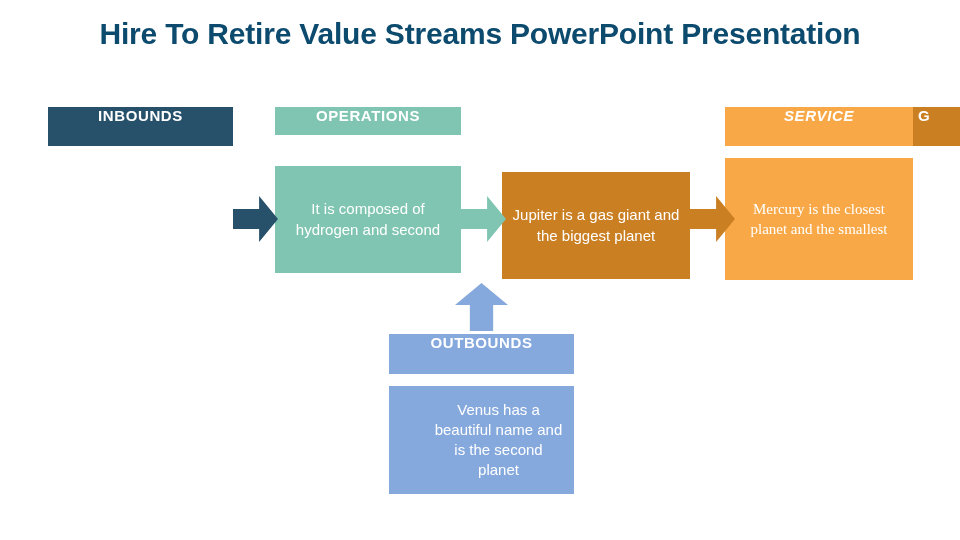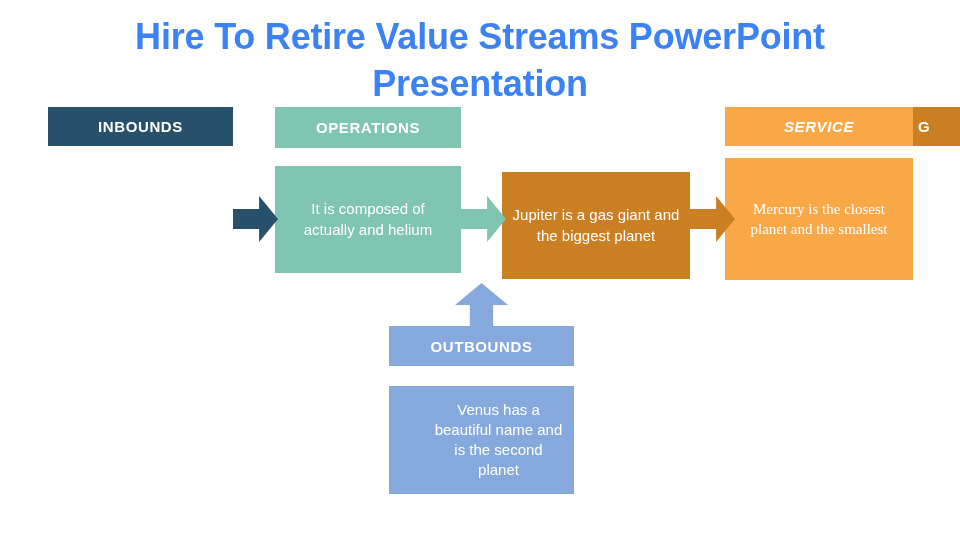--- a/index.html
+++ b/index.html
@@ -20,32 +20,31 @@
     background: #ffffff;
   }
 
   
   #title {
     position: absolute;
     left: 90px;
     top: 14px;
     width: 780px;
     text-align: center;
-    font-size: 36px;
+    font-size: 30px;
     font-weight: bold;
     line-height: 1.3;
-    color: #3b82f6;
+    color: #0c4a6e;
     letter-spacing: -0.2px;
   }
 
   
   .hdr {
     position: absolute;
     display: flex;
-    align-items: center;
     justify-content: center;
     font-size: 15px;
     font-weight: bold;
     color: #ffffff;
     letter-spacing: 0.6px;
   }
 
   
   .cbox {
     position: absolute;
@@ -75,54 +74,54 @@
 <body>
 
 <div id="slide">
 
   <div id="title">Hire To Retire Value Streams PowerPoint Presentation</div>
 
   <div class="hdr" style="left:48px; top:107px; width:185px; height:39px; background:#27506b;">
     <span>INBOUNDS</span>
   </div>
 
-  <div class="hdr" style="left:275px; top:107px; width:186px; height:41px; background:#7fc5b1;">
+  <div class="hdr" style="left:275px; top:107px; width:186px; height:28px; background:#7fc5b1;">
     <span>OPERATIONS</span>
   </div>
 
   <div class="hdr" style="left:913px; top:107px; width:90px; height:39px; background:#ca7f23; justify-content:flex-start; padding-left:5px;">
     <span>G</span>
   </div>
 
   <div class="hdr" style="left:725px; top:107px; width:188px; height:39px; background:#f8a847;font-style:italic;">
     <span>SERVICE</span>
   </div>
 
 
   <div class="cbox" style="left:275px; top:166px; width:186px; height:107px; background:#7fc5b1;">
-    <span class="txt">It is composed of actually and helium</span>
+    <span class="txt">It is composed of hydrogen and second</span>
   </div>
 
   <div class="cbox" style="left:502px; top:166px; width:188px; height:107px; background:#ca7f23;margin-top:6px;">
     <span class="txt">Jupiter is a gas giant and the biggest planet</span>
   </div>
 
   <div class="cbox" style="left:725px; top:158px; width:188px; height:122px; background:#f8a847;font-family:Liberation Serif, serif;">
     <span class="txt">Mercury is the closest planet and the smallest</span>
   </div>
 
   <div class="arrow-right" style="left:233px; top:196px; width:45px; height:46px; background:#27506b;"></div>
 
   <div class="arrow-right" style="left:461px; top:196px; width:45px; height:46px; background:#7fc5b1;"></div>
 
   <div class="arrow-right" style="left:690px; top:196px; width:45px; height:46px; background:#ca7f23;"></div>
 
   <div class="arrow-up" style="left:455px; top:283px; width:53px; height:48px; background:#86a9dd;"></div>
 
-  <div class="hdr" style="left:389px; top:326px; width:185px; height:40px; background:#86a9dd;">
+  <div class="hdr" style="left:389px; top:334px; width:185px; height:40px; background:#86a9dd;">
     <span>OUTBOUNDS</span>
   </div>
 
   <div class="cbox" style="left:389px; top:386px; width:185px; height:108px; background:#86a9dd;padding-left:44px;">
     <span class="txt">Venus has a beautiful name and is the second planet</span>
   </div>
 
 </div>
 
 </body></html>

